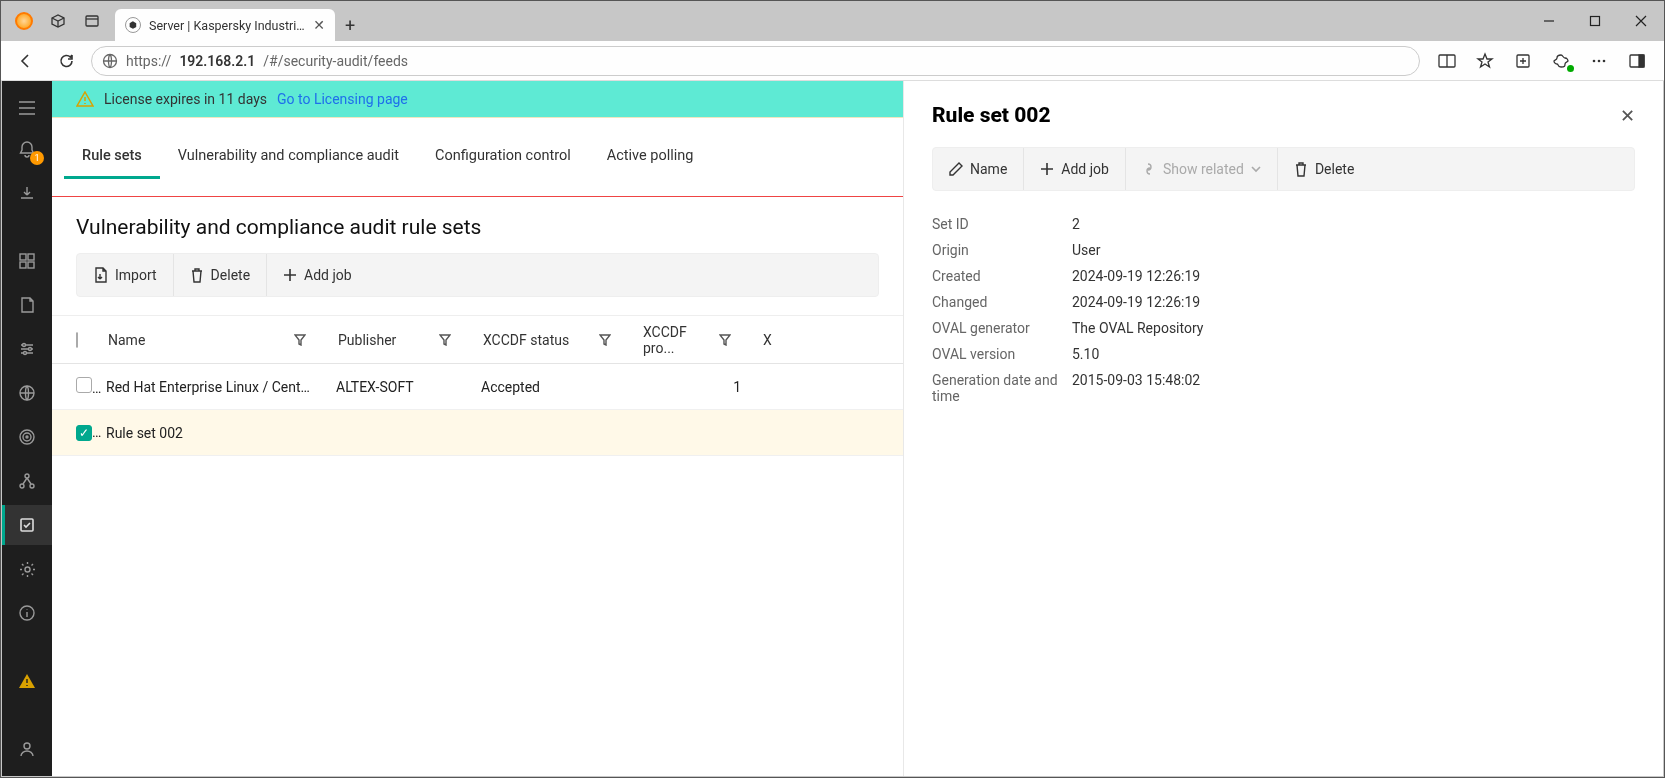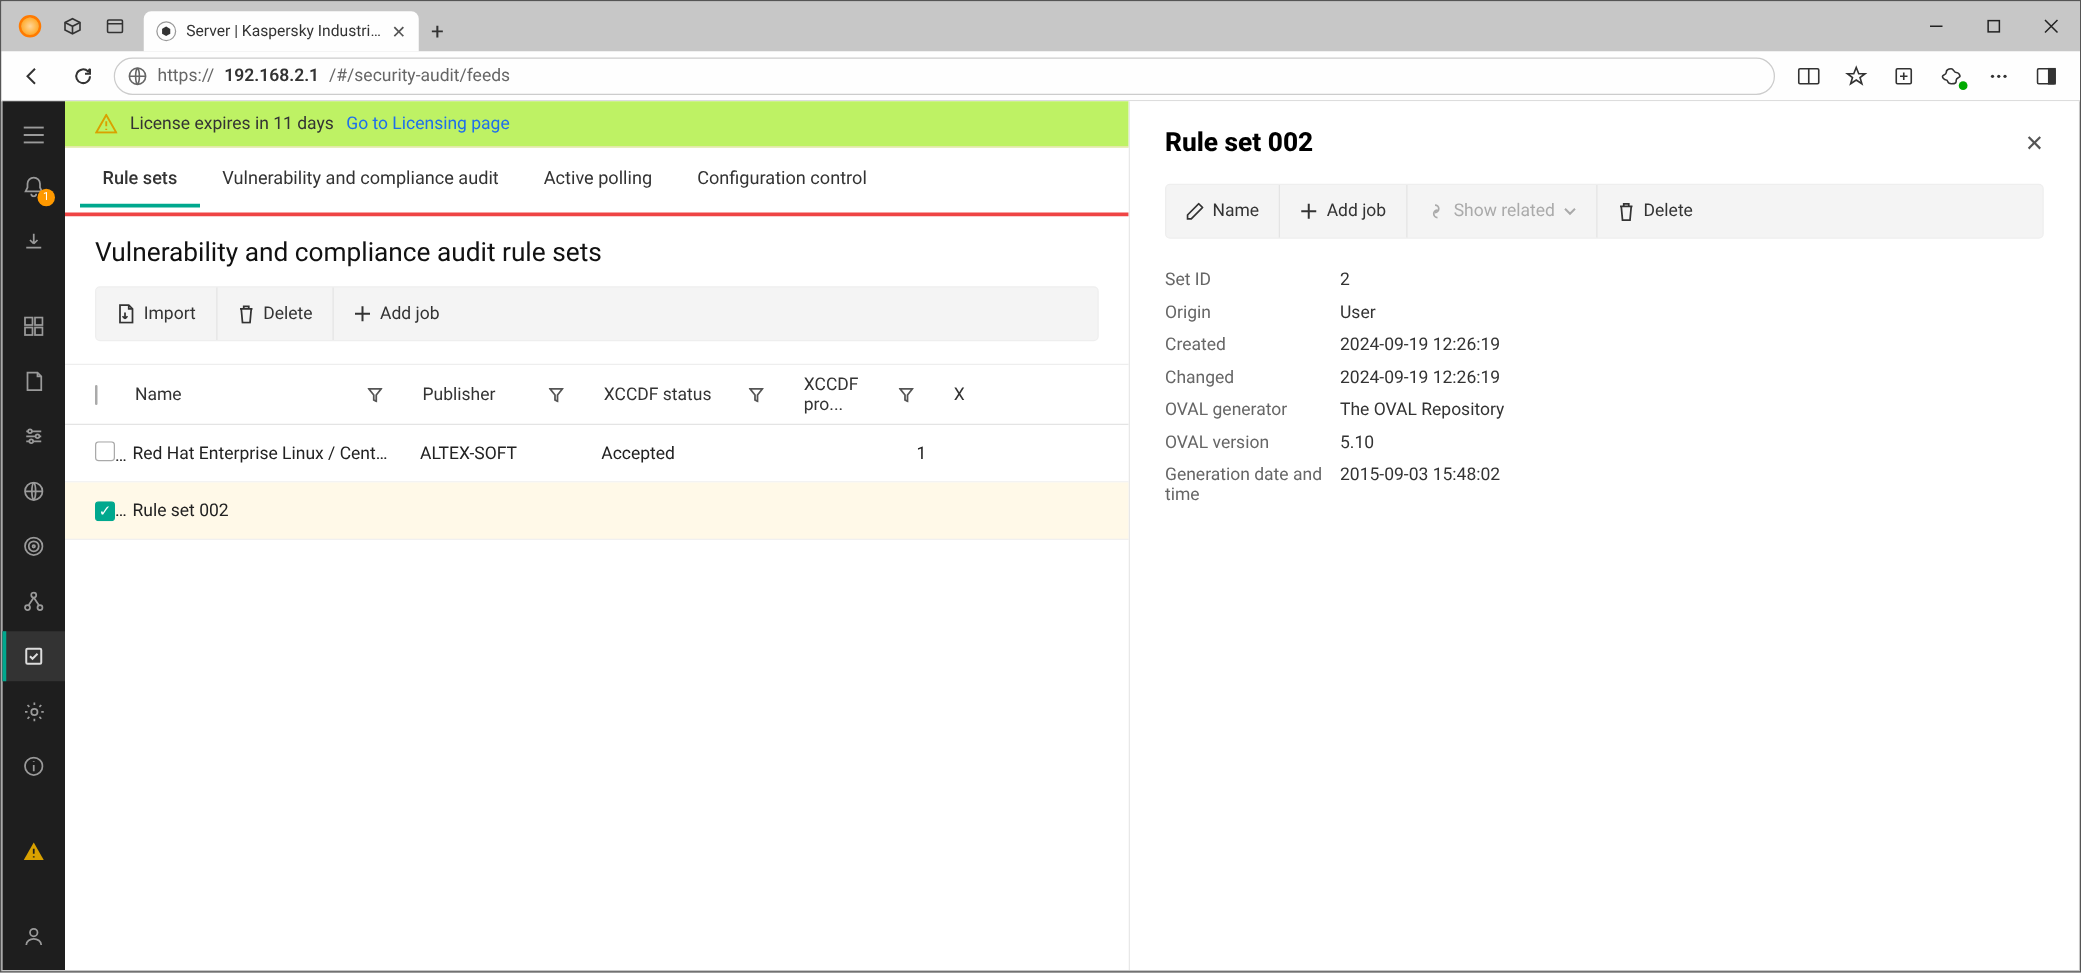--- a/index.html
+++ b/index.html
@@ -27,24 +27,24 @@
 .ext-badge::after{content:"";position:absolute;bottom:4px;right:4px;width:7px;height:7px;background:#0a0;border-radius:50%}
 
 .app{position:absolute;top:80px;left:1px;right:1px;bottom:1px;display:flex;background:#fff}
 .sidebar{width:50px;background:#1e1e1e;display:flex;flex-direction:column;align-items:center;padding-top:10px;gap:4px}
 .sb-item{width:50px;height:40px;display:flex;align-items:center;justify-content:center;color:#9a9a9a;position:relative;}
 .sb-item.active{background:#333;border-left:3px solid #00a88e;padding-right:3px}
 .sb-item.ham{height:34px}
 .sb-sp{flex:0 0 20px}
 .sb-badge{position:absolute;left:28px;top:22px;background:#ff9900;color:#fff;border-radius:50%;width:14px;height:14px;font-size:9px;display:flex;align-items:center;justify-content:center}
 .main{flex:1;display:flex;flex-direction:column;min-width:0}
-.banner{background:#bef264;border-bottom:1px solid #f0e6c0;display:flex;align-items:center;padding:10px 24px;gap:10px;font-size:14px;color:#333}
+.banner{background:#5eead4;border-bottom:1px solid #f0e6c0;display:flex;align-items:center;padding:10px 24px;gap:10px;font-size:14px;color:#333}
 .banner a{color:#1f6feb;text-decoration:none}
 .warn-ico{color:#d9a100}
-.tabs{display:flex;border-bottom:3px solid #ef4444;padding:4px 12px}
+.tabs{display:flex;border-bottom:1px solid #ef4444;padding:17px 12px}
 .tabx{padding:12px 18px;font-size:14.5px;color:#333;border-bottom:3px solid transparent;cursor:pointer}
 .tabx.active{border-bottom:3px solid #00a88e;font-weight:500}
 .h1{font-size:21px;font-weight:400;padding:18px 24px 14px;color:#111}
 .toolbar, .toolbar2{display:flex;background:#f4f4f4;border:1px solid #eee;border-radius:4px;margin:0 24px;align-items:center;height:44px}
 .tool-btn{display:flex;align-items:center;gap:7px;padding:0 16px;font-size:14px;color:#333;height:100%;cursor:pointer;border-right:1px solid #e4e4e4}
 .tool-btn.disabled{color:#aaa}
 .tool-btn:last-child{border-right:none}
 .table{margin:18px 0 0 0;border-top:1px solid #eee}
 .thead{display:flex;align-items:center;height:48px;border-bottom:1px solid #e4e4e4;color:#333;font-size:14px;padding:0 24px}
 .th{display:flex;align-items:center;justify-content:space-between;padding-right:32px}
@@ -273,22 +273,22 @@
       <svg width="18" height="16" class="warn-ico" fill="none" stroke="#d9a100" stroke-width="1.5">
           <path d="M9 1l8 14H1z"></path>
           <path d="M9 6v4M9 12v1"></path>
         </svg>
       <span>License expires in 11 days</span>
       <a href="#">Go to Licensing page</a>
     </div>
     <div class="tabs">
       <div class="tabx active">Rule sets</div>
       <div class="tabx">Vulnerability and compliance audit</div>
+      <div class="tabx">Configuration control</div>
       <div class="tabx">Active polling</div>
-      <div class="tabx">Configuration control</div>
     </div>
     <div class="h1">Vulnerability and compliance audit rule sets</div>
     <div class="toolbar">
       <div class="tool-btn">
           <svg width="15" height="16" fill="none" stroke="#333" stroke-width="1.4">
             <path d="M3 1h7l3 3v11H3z M10 1v3h3 M7 12V7m0 5l-2-2m2 2l2-2"></path>
           </svg>
           <span>Import</span>
         </div>
       <div class="tool-btn">

